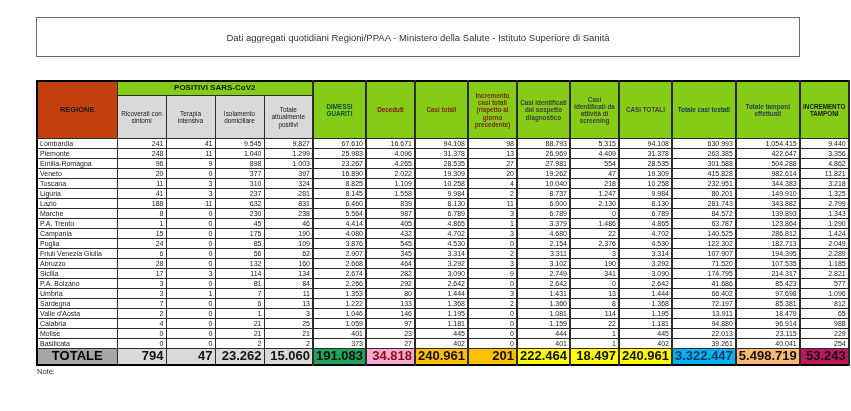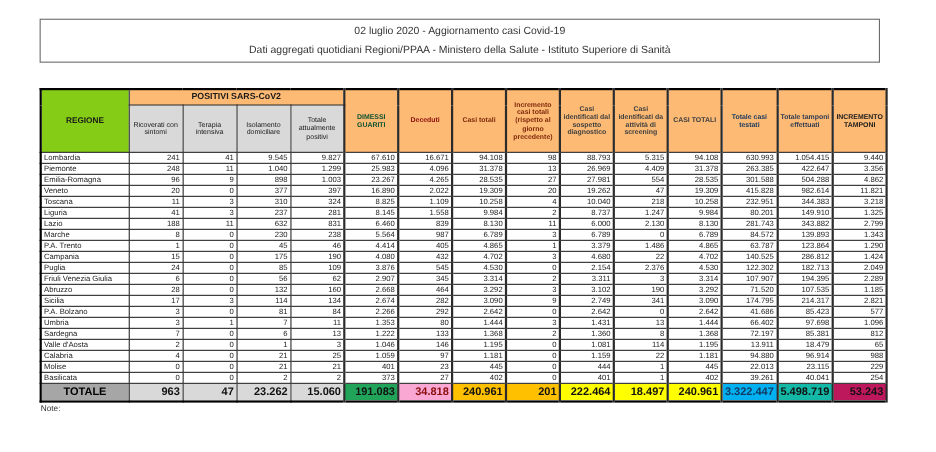--- a/index.html
+++ b/index.html
@@ -10,54 +10,53 @@
     font-size:9.5px;color:#333;}
   .title-box div{white-space:nowrap;}
 
   table{position:absolute;left:36px;top:80px;border-collapse:collapse;table-layout:fixed;
     border:2px solid #000;}
   col.region-col{width:80px;}
   col.data-col{width:49px;}
   th,td{border:1px solid #2b2b2b;overflow:hidden;white-space:normal;padding:0 2px;line-height:1.12;}
 
   thead th{font-weight:bold;text-align:center;vertical-align:middle;}
-  .t-group th{height:13px;font-size:8px;background:#fdba74;}
-  .t-group th.regione-h{background:#84cc16;font-size:7.5px;}
+  .t-group th{height:13px;font-size:8px;background:#84cc16;}
+  .t-group th.regione-h{background:#c2410c;font-size:7.5px;}
   .t-sub th{height:42px;font-size:6.4px;background:#d9d9d9;font-weight:normal;}
 
   .t-group th.colored{border-left-width:2px;font-size:6.3px;font-weight:bold;}
   th:last-child,td:last-child{border-right-width:2px;}
 
   .c-green{background:#21a35a;color:#0d5230;margin-top:48px;}
   .c-red{background:#f9a8d4;color:#8b0d0d;}
   .c-orange{background:#ffc000;color:#7f2a0c;}
   .c-yellow{background:#ffff00;color:#404040;margin-top:20px;}
   .c-blue{background:#00b0f0;color:#17375e;}
-  .c-peri{background:#14b8a6;color:#2f3b52;}
+  .c-peri{background:#fdba74;color:#2f3b52;}
   .c-gray{background:#be185d;color:#1a1a1a;}
 
   tbody td{height:9px;font-size:7px;}
   tbody td.region{text-align:left;}
   td.num{text-align:right;}
   tbody td:nth-child(n+6),tfoot td:nth-child(n+6){border-left-width:2px;}
 
-  tfoot td{height:15px;font-size:10px;font-weight:bold;}
+  tfoot td{height:15px;font-size:13px;font-weight:bold;}
   tfoot td.region-total{background:#a6a6a6;text-align:center;color:#000;}
   tfoot td.tg{background:#d9d9d9;color:#111;}
   tfoot td.c-green,tfoot td.c-orange,tfoot td.c-yellow,tfoot td.c-peri,tfoot td.c-gray{color:#111;}
   tfoot td.c-red{color:#8b0d0d;}
   tfoot td.c-blue{color:#123a63;margin-left:44px;}
 
   .note{position:absolute;left:37px;top:367px;font-size:7.5px;color:#333;}
 </style>
 </head>
 <body>
 
 <div class="title-box">
-  <div>02 luglio 2020 - Aggiornamento casi Covid-19</div>
   <div>Dati aggregati quotidiani Regioni/PPAA - Ministero della Salute - Istituto Superiore di Sanità</div>
 </div>
 
 <table>
   <colgroup>
     <col class="region-col">
     <col class="data-col">
       <col class="data-col">
       <col class="data-col">
       <col class="data-col">
@@ -449,21 +448,21 @@
         <td class="num">1</td>
         <td class="num">402</td>
         <td class="num">39.261</td>
         <td class="num">40.041</td>
         <td class="num">254</td>
       </tr>
     </tbody>
   <tfoot>
     <tr>
         <td class="region-total">TOTALE</td>
-        <td class="num tg">963</td>
+        <td class="num tg">794</td>
         <td class="num tg">47</td>
         <td class="num tg">23.262</td>
         <td class="num tg">15.060</td>
         <td class="num c-green">191.083</td>
         <td class="num c-red">34.818</td>
         <td class="num c-orange">240.961</td>
         <td class="num c-orange">201</td>
         <td class="num c-yellow">222.464</td>
         <td class="num c-yellow">18.497</td>
         <td class="num c-yellow">240.961</td>

